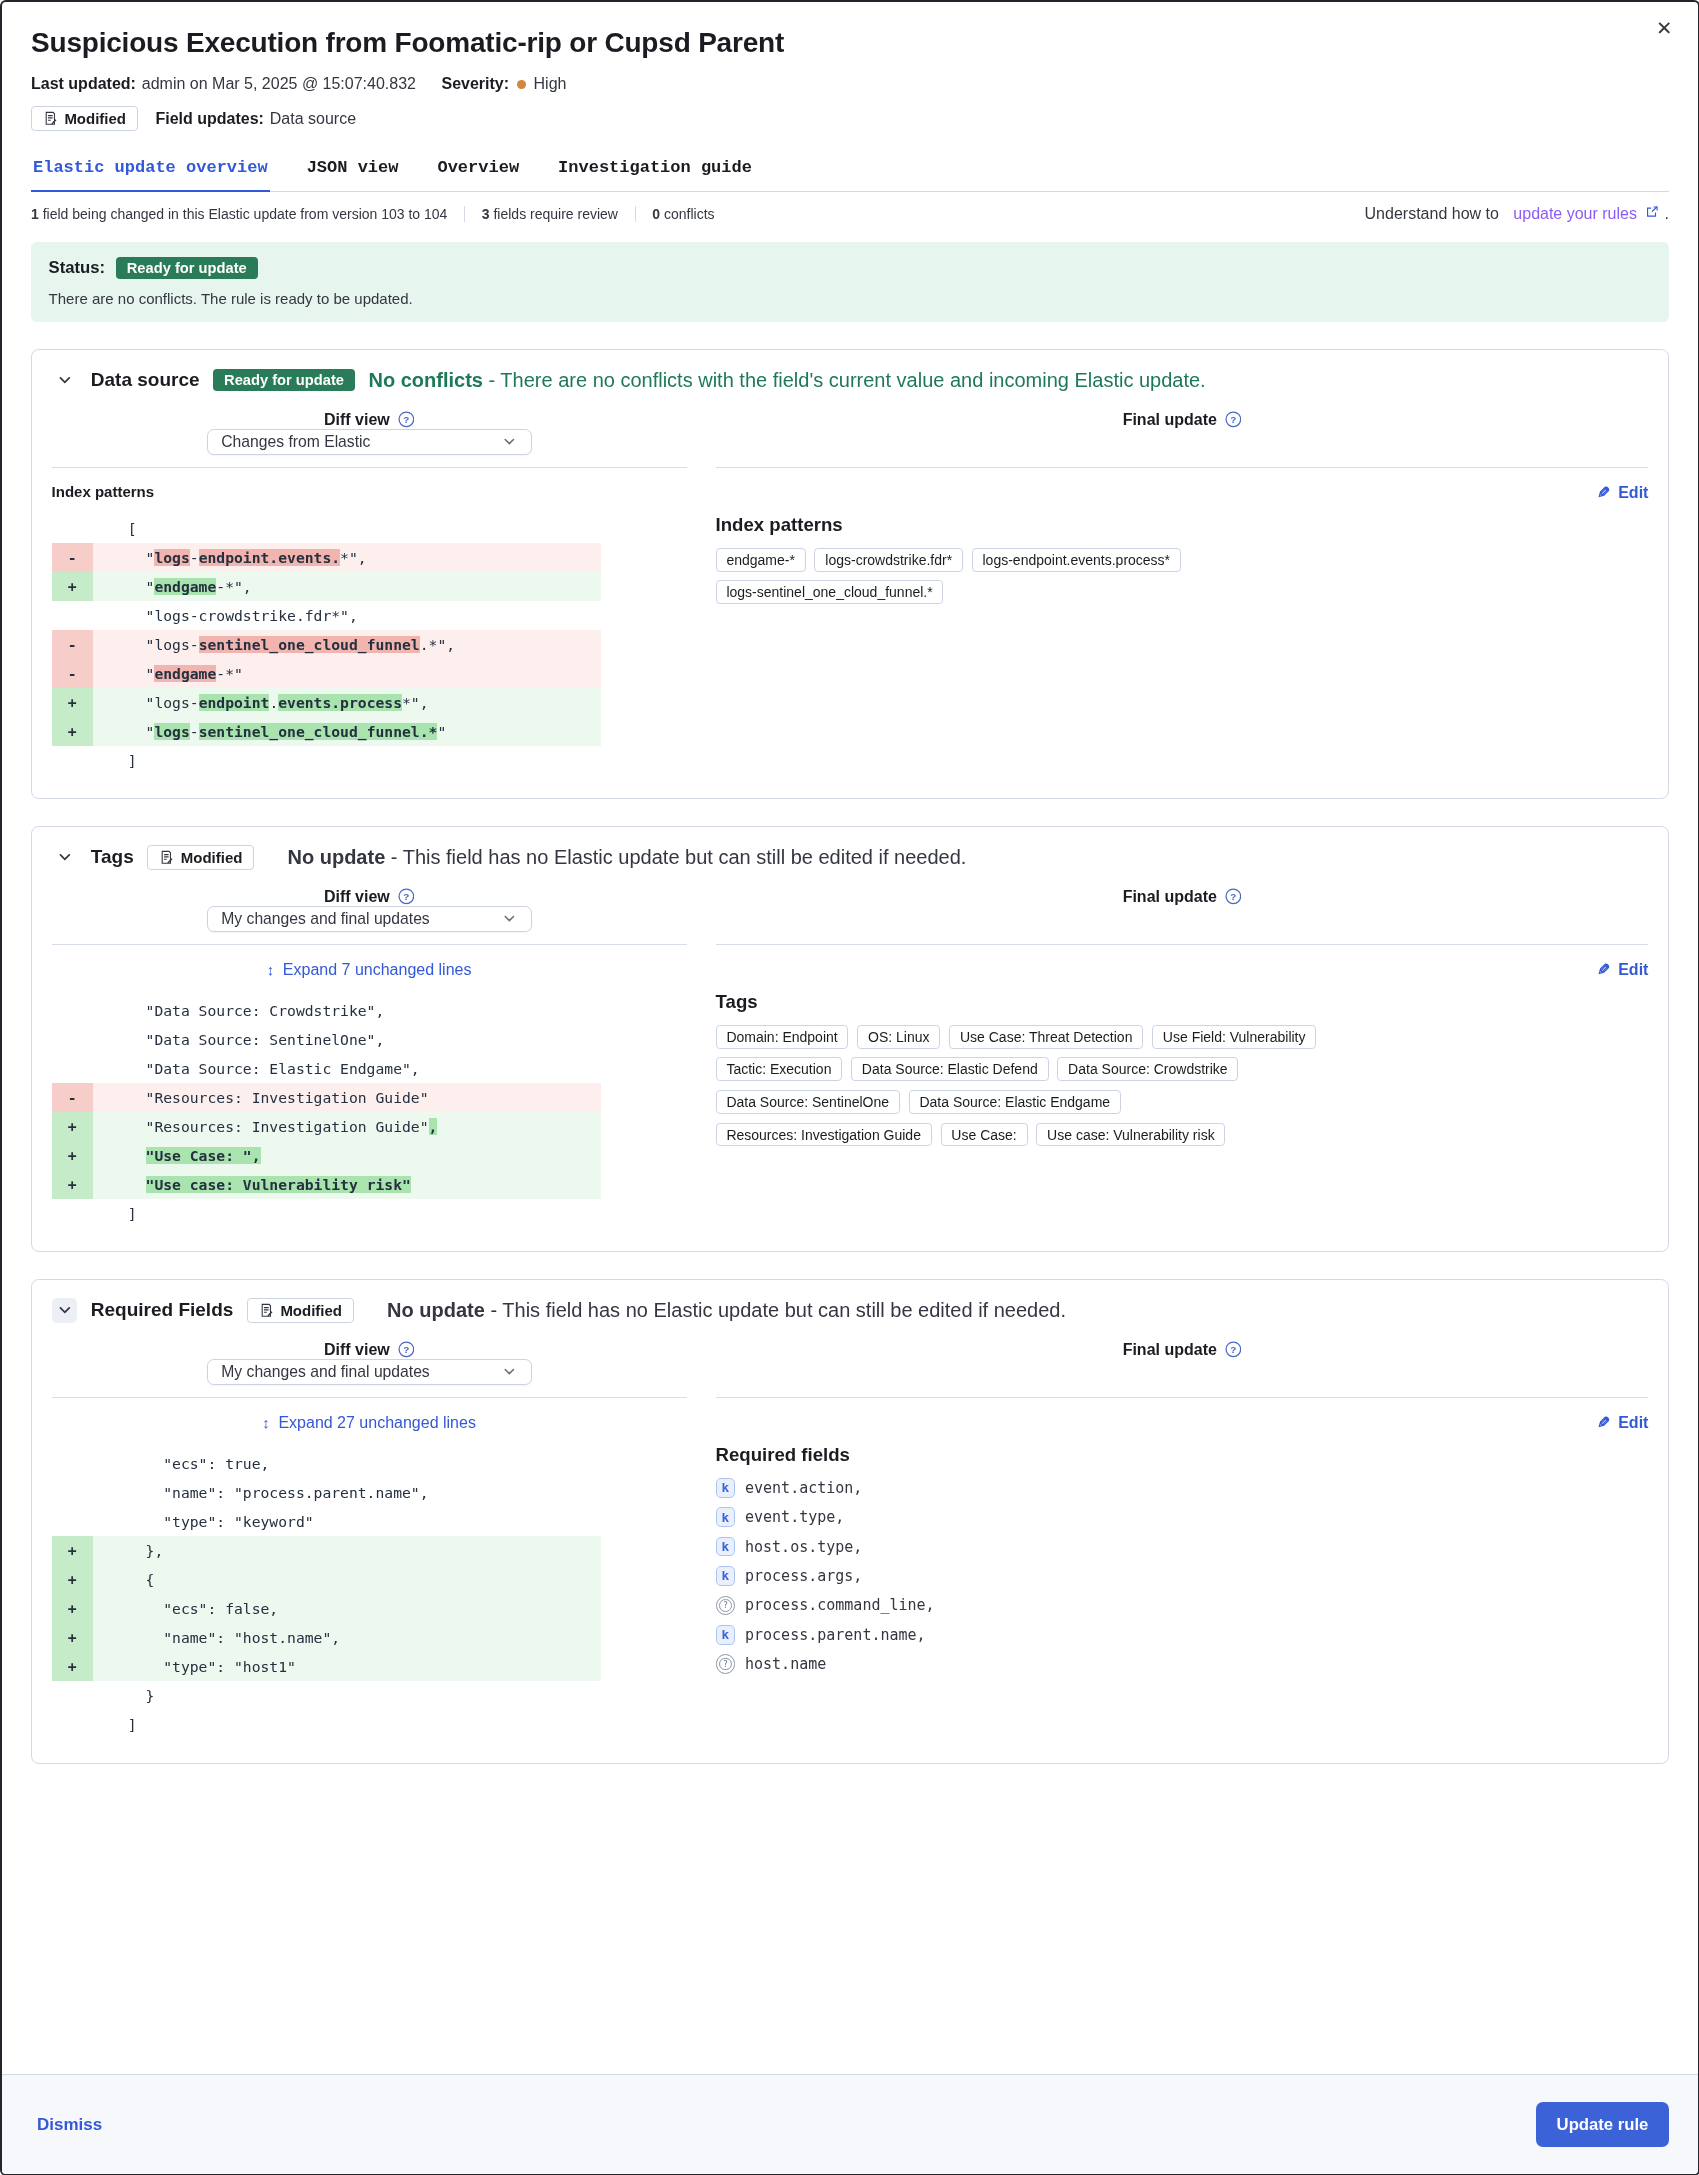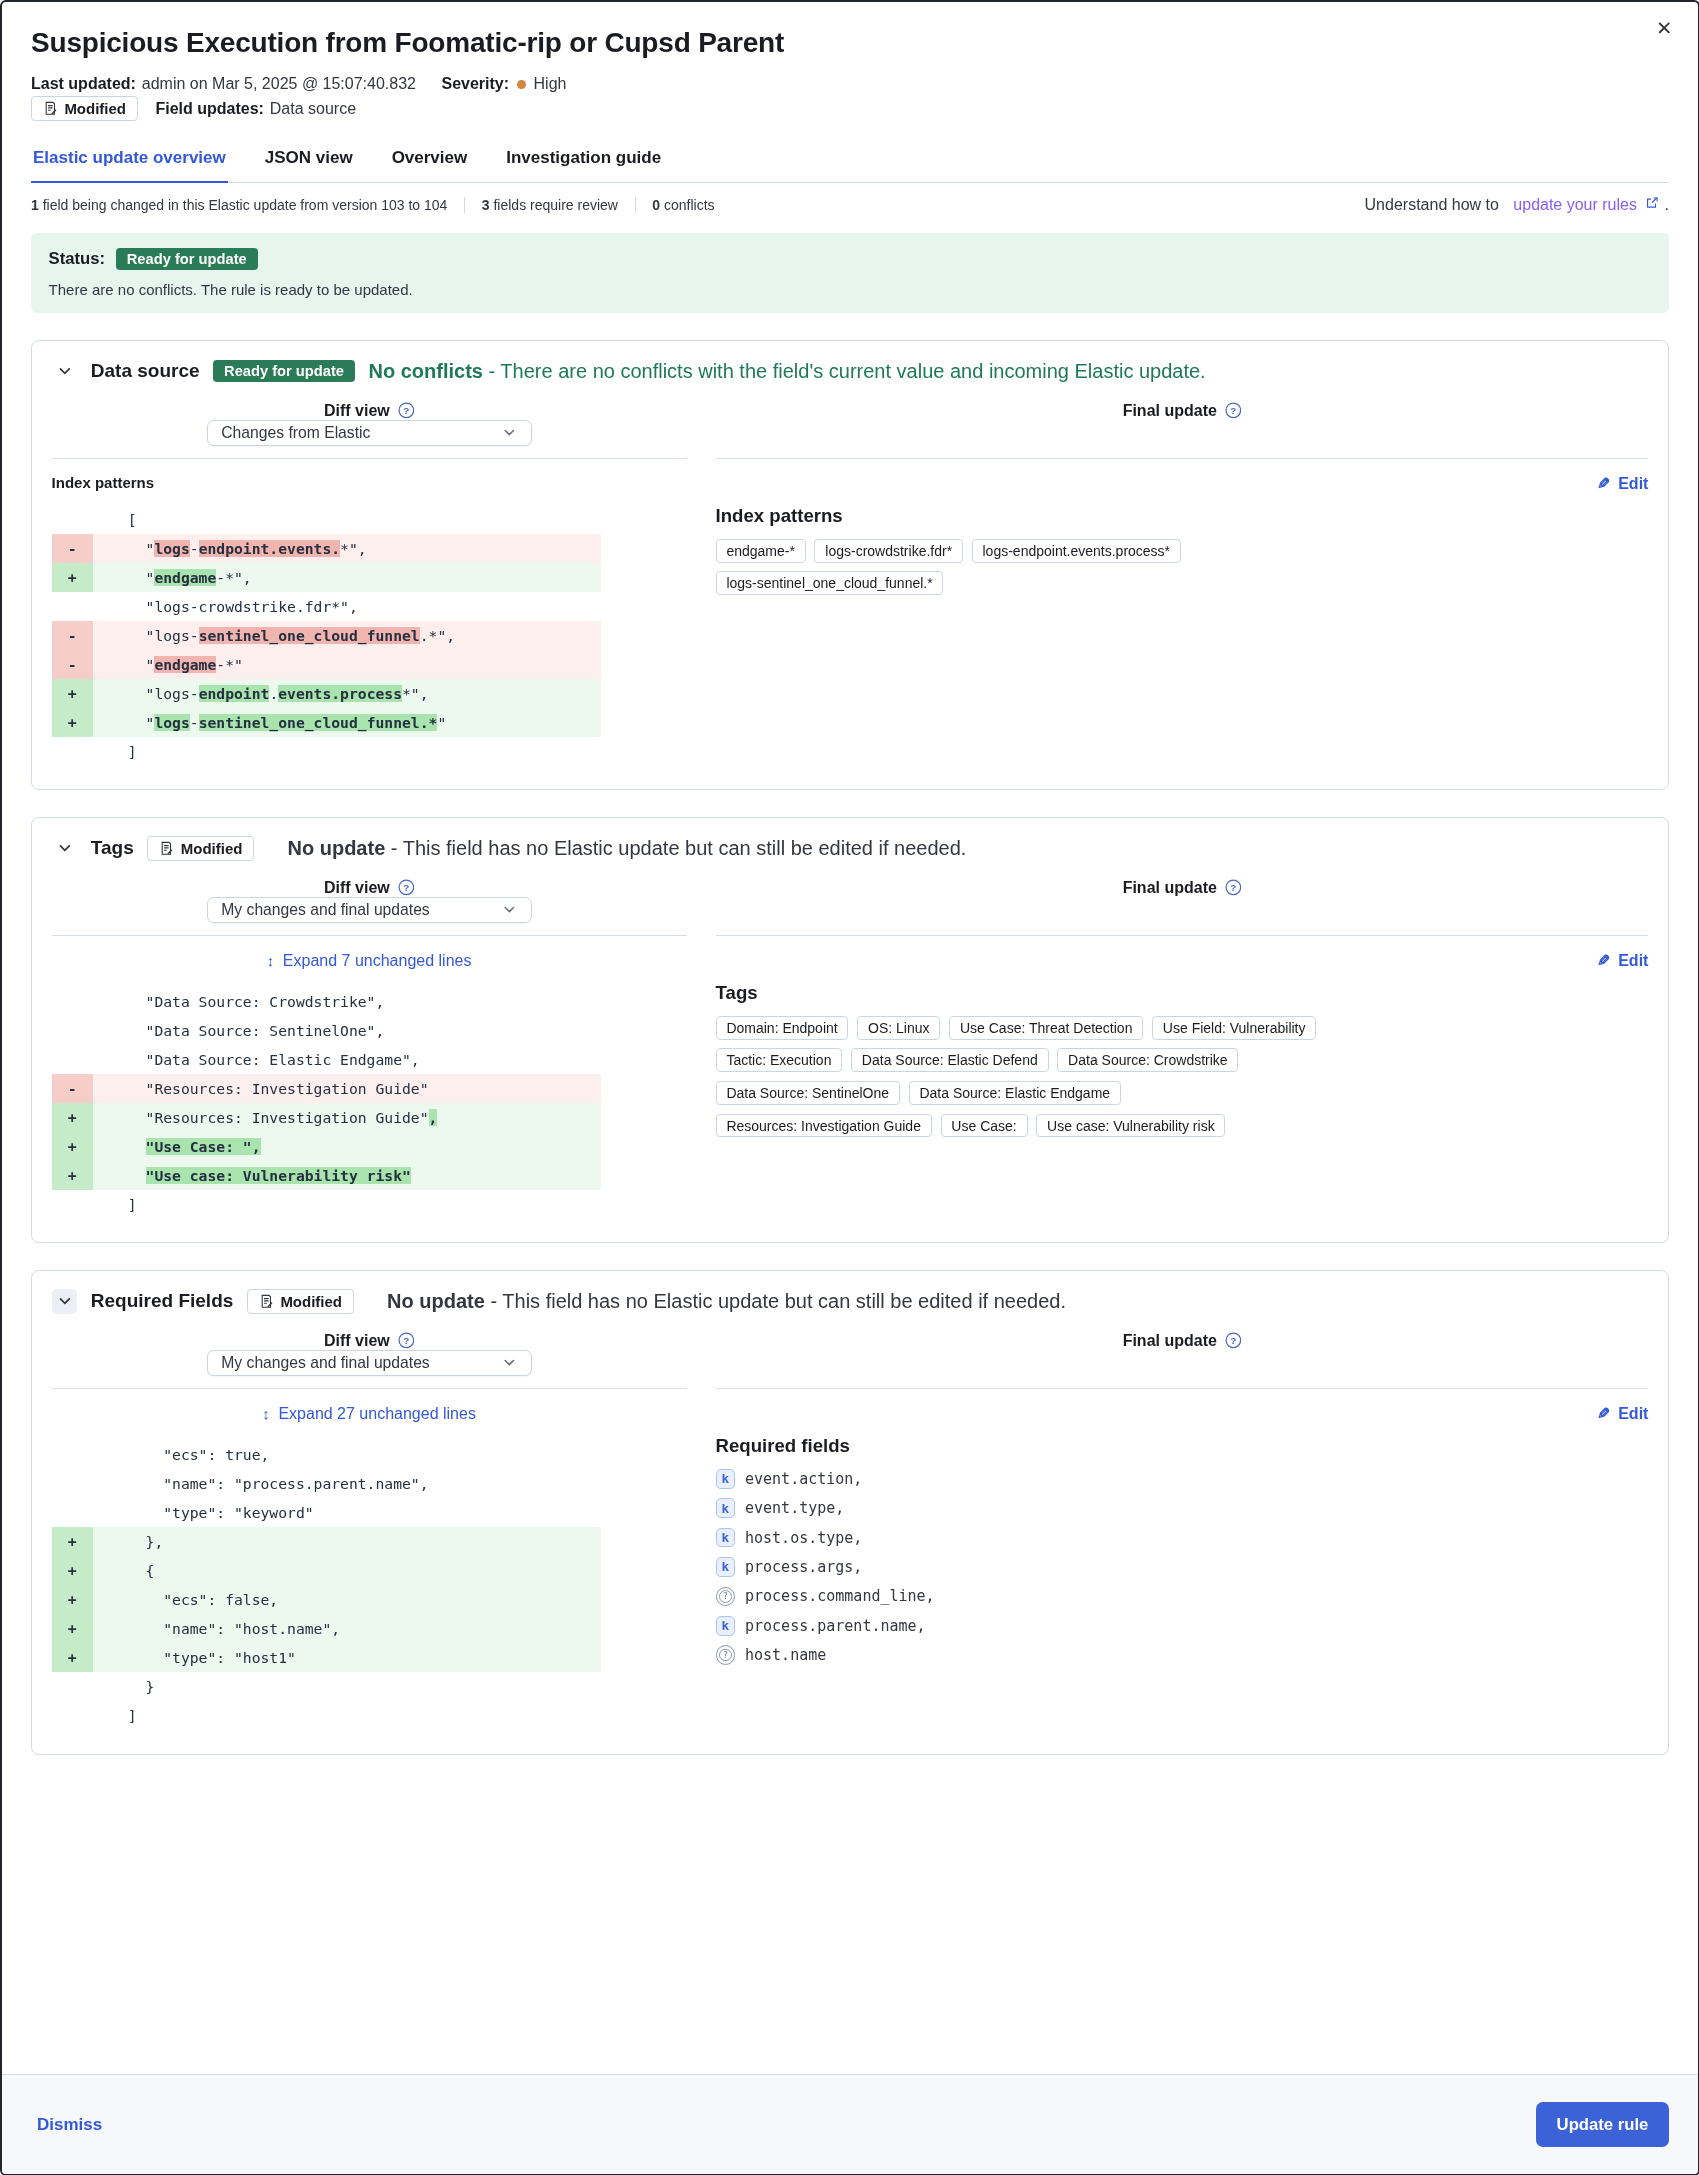--- a/index.html
+++ b/index.html
@@ -7,30 +7,30 @@
   body { font-family:"Liberation Sans", sans-serif; color:#343741; }
 
   .modal { width:1700px; height:2176px; background:#fff; border:2px solid #23252c;
            border-radius:5.9px; display:flex; flex-direction:column; overflow:hidden; }
 
   
   .modal-header { padding:21.6px 29px 0; position:relative; }
   .close-btn { position:absolute; top:15.7px; right:19.6px; font-size:19.6px; color:#343741;
                cursor:pointer; line-height:1; background:none; border:none; }
   .page-title { font-size:28px; font-weight:700; color:#1a1c21; margin:3.9px 0 15.7px; letter-spacing:-0.2px; }
-  .meta-row { display:flex; align-items:center; font-size:16px; color:#343741; margin-bottom:3px; }
+  .meta-row { display:flex; align-items:center; font-size:16px; color:#343741; margin-bottom:13px; }
   .meta-label { font-weight:700; color:#1a1c21; margin-right:5.9px; }
   .meta-gap { width:25.5px; }
   .sev-dot { width:8.8px; height:8.8px; border-radius:50%; background:#d4863f; display:inline-block; margin:0 7.8px 0 2px; }
   .badge-row { display:flex; align-items:center; font-size:16px; }
   .badge-modified { display:inline-flex; align-items:center; gap:6.9px; border:1px solid #ccd4e4;
                     border-radius:3.9px; padding:2.9px 10.8px; font-size:15px; font-weight:600;
                     background:#fff; color:#1a1c21; }
   .badge-row .meta-label { margin-left:17.6px; }
-  .tabs { display:flex; gap:35px; margin-top:19.6px; border-bottom:1px solid #d3dae6; }
+  .tabs { display:flex; gap:35px; margin-top:19.6px; border-bottom:1px solid #d3dae6;font-family:Liberation Mono, monospace; }
   .tab { font-size:17px; font-weight:700; padding:7.8px 2px 12.7px; color:#1a1c21; cursor:pointer;
          background:none; border:none; border-bottom:2.9px solid transparent; margin-bottom:-1px;
          font-family:inherit; }
   .tab.active { color:#3358d8; border-bottom-color:#3358d8; }
   .info-row { display:flex; align-items:center; font-size:14px; padding:12.7px 0 11.8px; color:#343741; }
   .info-stat { padding:0 16.7px; border-left:1px solid #d3dae6; }
   .info-stat:first-child { padding-left:0; border-left:none; }
   .info-help { margin-left:auto; font-size:16px; color:#343741; display:flex; align-items:flex-start; gap:5px;}
   a.link { color:#8b5cf6; text-decoration:none; cursor:pointer; }
 

